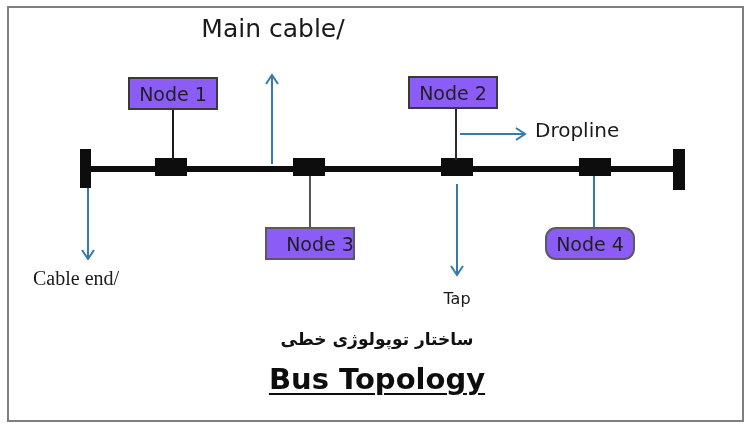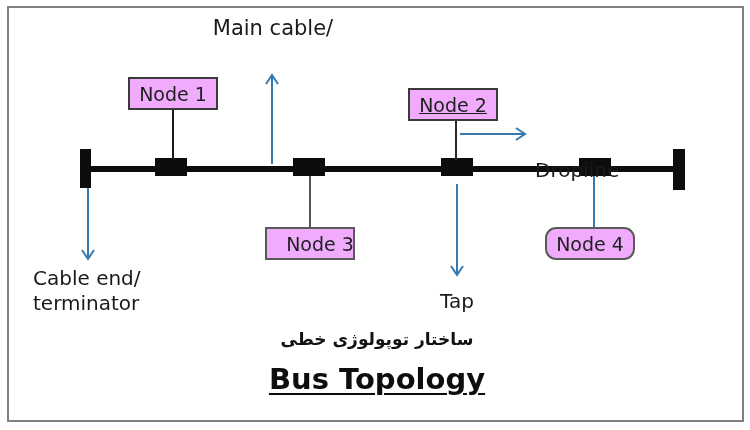--- a/index.html
+++ b/index.html
@@ -13,41 +13,41 @@
   }
   
   .bus{position:absolute;left:88px;top:166px;width:588px;height:6px;background:#0d0d0d;}
   .terminator{position:absolute;background:#0d0d0d;}
   .terminator.left{left:80px;top:149px;width:11px;height:39px;}
   .terminator.right{left:673px;top:149px;width:12px;height:41px;}
   .tap{position:absolute;top:158px;height:18px;width:32px;background:#0d0d0d;}
   .tap.t1{left:155px;} .tap.t2{left:293px;} .tap.t3{left:441px;} .tap.t4{left:579px;}
   
   .node{
-    position:absolute;width:90px;height:33px;background:#f0abfc;
+    position:absolute;width:90px;height:33px;background:#8b5cf6;
     border:2px solid #3a3a3a;box-sizing:border-box;
     display:flex;align-items:center;justify-content:center;
     font-size:19px;color:#1f1f1f;white-space:nowrap;
   }
   .node.n1{left:128px;top:77px;}
-  .node.n2{left:408px;top:88px;text-decoration:underline;}
+  .node.n2{left:408px;top:76px;}
   .node.n3{left:265px;top:227px;border-color:#5a5a5a;padding-left:20px;}
   .node.n4{left:545px;top:227px;border-color:#5a5a5a;border-radius:11px;}
   
   .connector{position:absolute;width:2px;}
   .connector.c1{left:172px;top:110px;height:50px;background:#1a1a1a;}
   .connector.c2{left:455px;top:109px;height:51px;background:#2b2b2b;}
   .connector.c3{left:309px;top:176px;height:51px;background:#555555;}
   .connector.c4{left:593px;top:176px;height:51px;background:#3679ae;}
   
   .lbl{position:absolute;color:#1a1a1a;}
-  .lbl-main-cable{left:193px;top:16px;width:160px;text-align:center;font-size:21px;line-height:25px;}
-  .lbl-dropline{left:535px;top:118px;font-size:20px;margin-top:40px;}
-  .lbl-tap{left:435px;top:289px;width:44px;text-align:center;font-size:20px;}
-  .lbl-cable-end{left:33px;top:266px;font-size:20px;line-height:25px;}
+  .lbl-main-cable{left:193px;top:16px;width:160px;text-align:center;font-size:25px;line-height:25px;}
+  .lbl-dropline{left:535px;top:118px;font-size:20px;}
+  .lbl-tap{left:435px;top:289px;width:44px;text-align:center;font-size:16px;}
+  .lbl-cable-end{left:33px;top:266px;font-size:20px;line-height:25px;font-family:Liberation Serif, serif;}
   .lbl span{display:block;}
   
   .arrow{position:absolute;}
   .arrow-up{left:263px;top:70px;}
   .arrow-right{left:458px;top:125px;}
   .arrow-tap{left:448px;top:182px;}
   .arrow-cable{left:79px;top:188px;}
   
   .caption{position:absolute;left:12px;right:8px;top:327px;text-align:center;}
   .subtitle-fa{font-size:17px;font-weight:bold;color:#111111;line-height:24px;}
@@ -124,20 +124,19 @@
   <div class="lbl lbl-dropline">
     <span>Dropline</span>
   </div>
 
   <div class="lbl lbl-tap">
     <span>Tap</span>
   </div>
 
   <div class="lbl lbl-cable-end">
     <span>Cable end/</span>
-    <span>terminator</span>
   </div>
 
   <div class="caption">
     <div class="subtitle-fa" dir="rtl">ساختار توپولوژی خطی</div>
     <div class="title">Bus Topology</div>
   </div>
 </div>
 
 </body></html>

